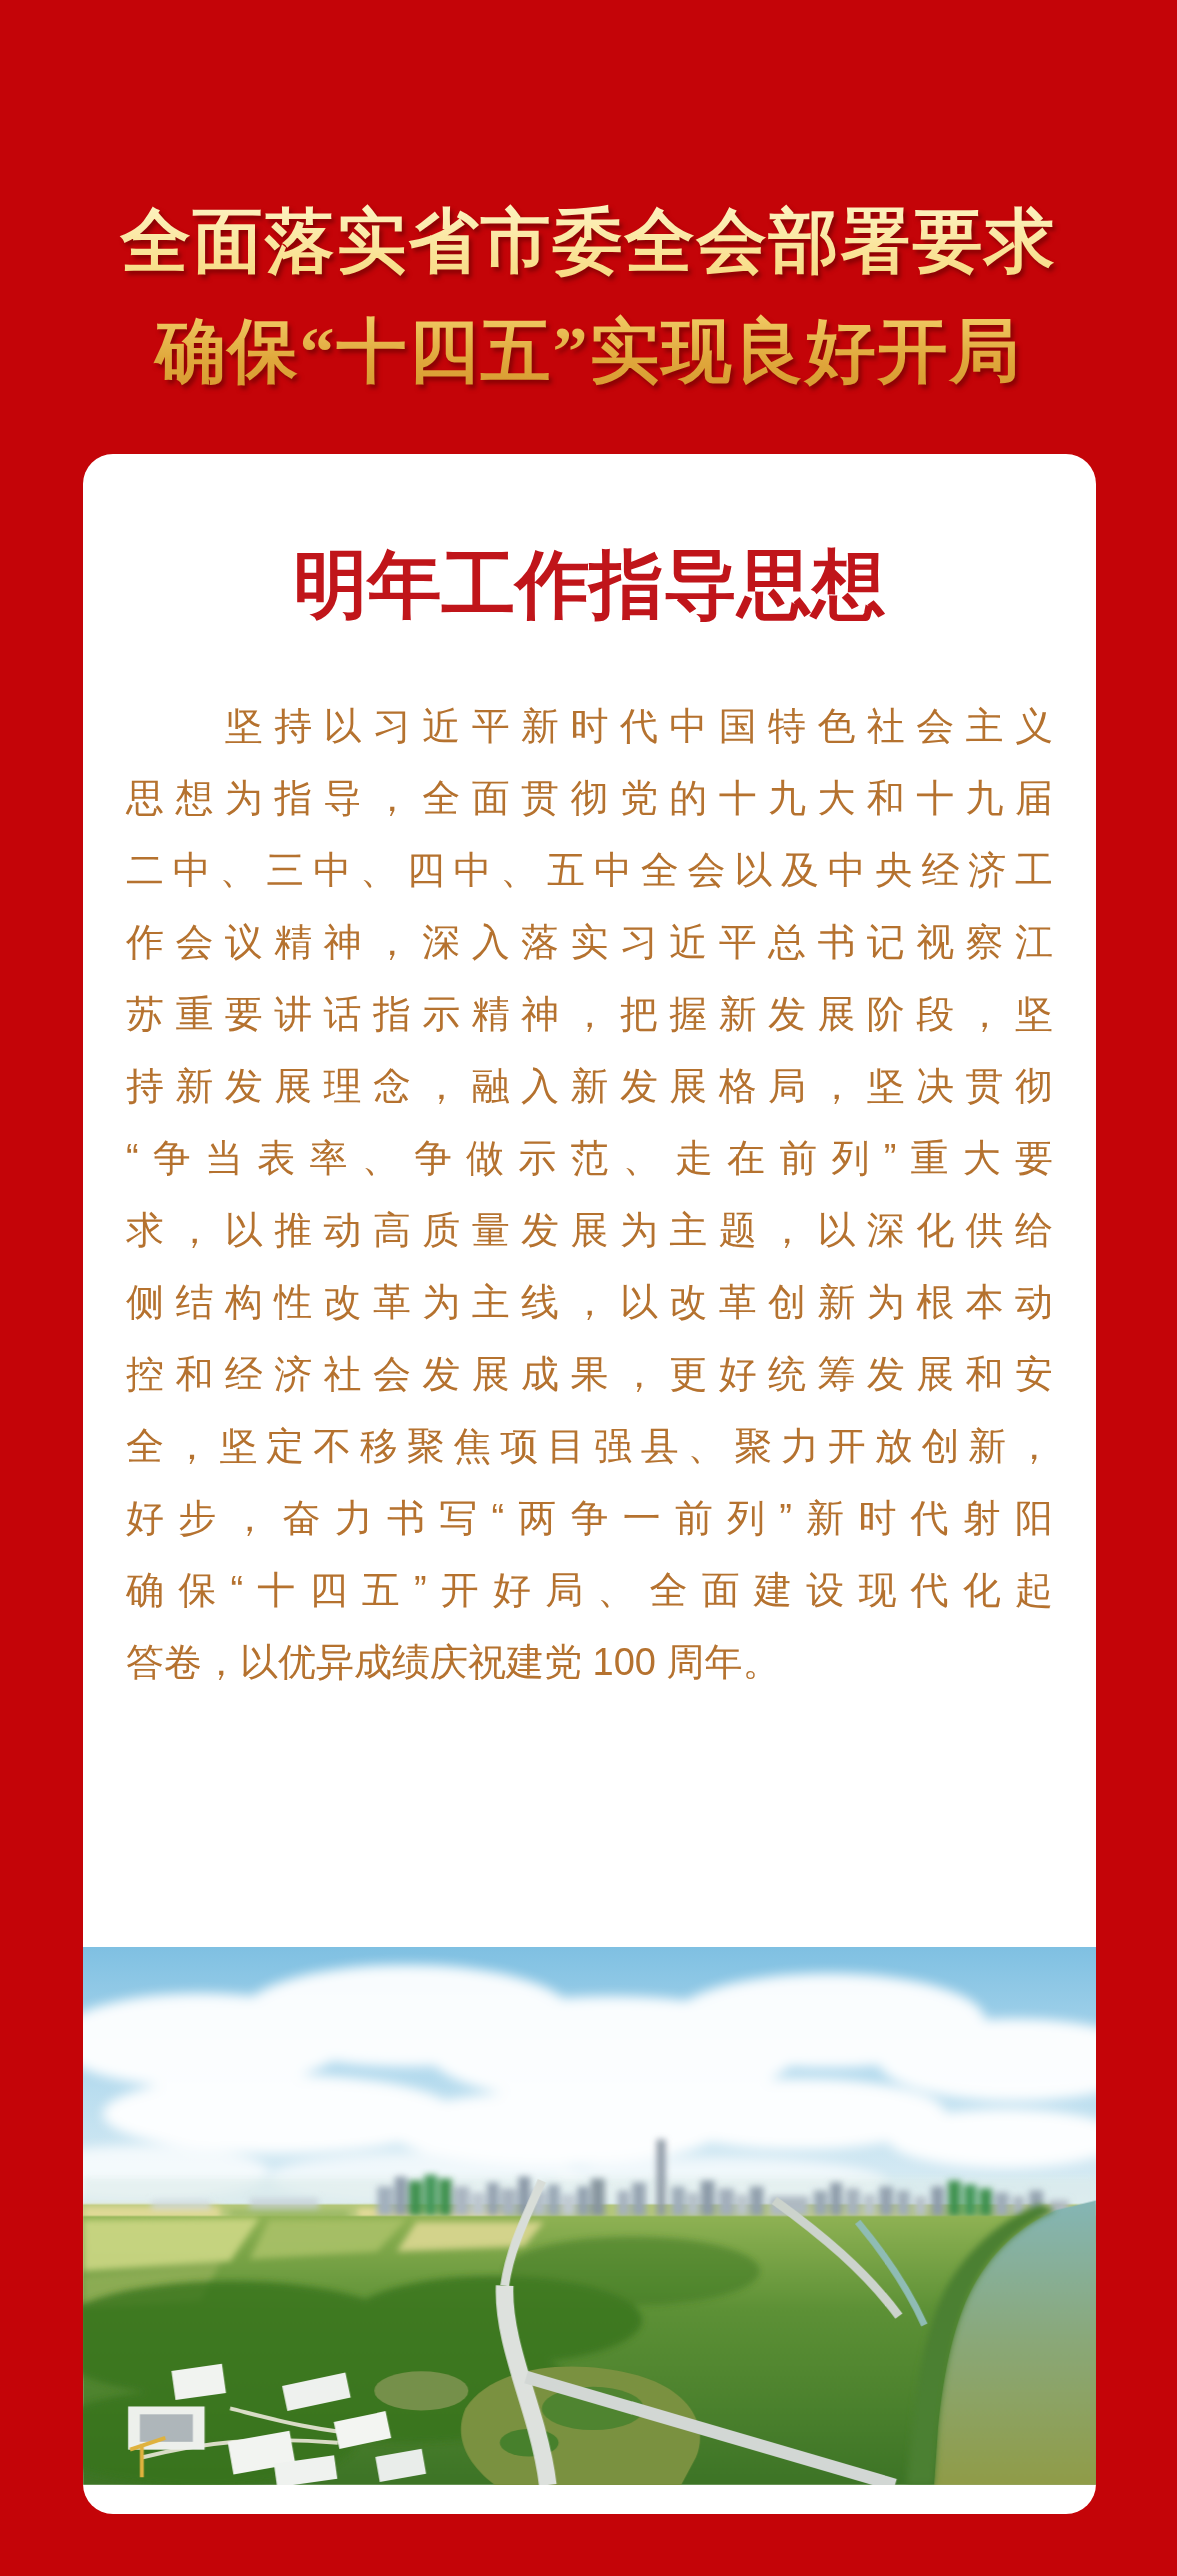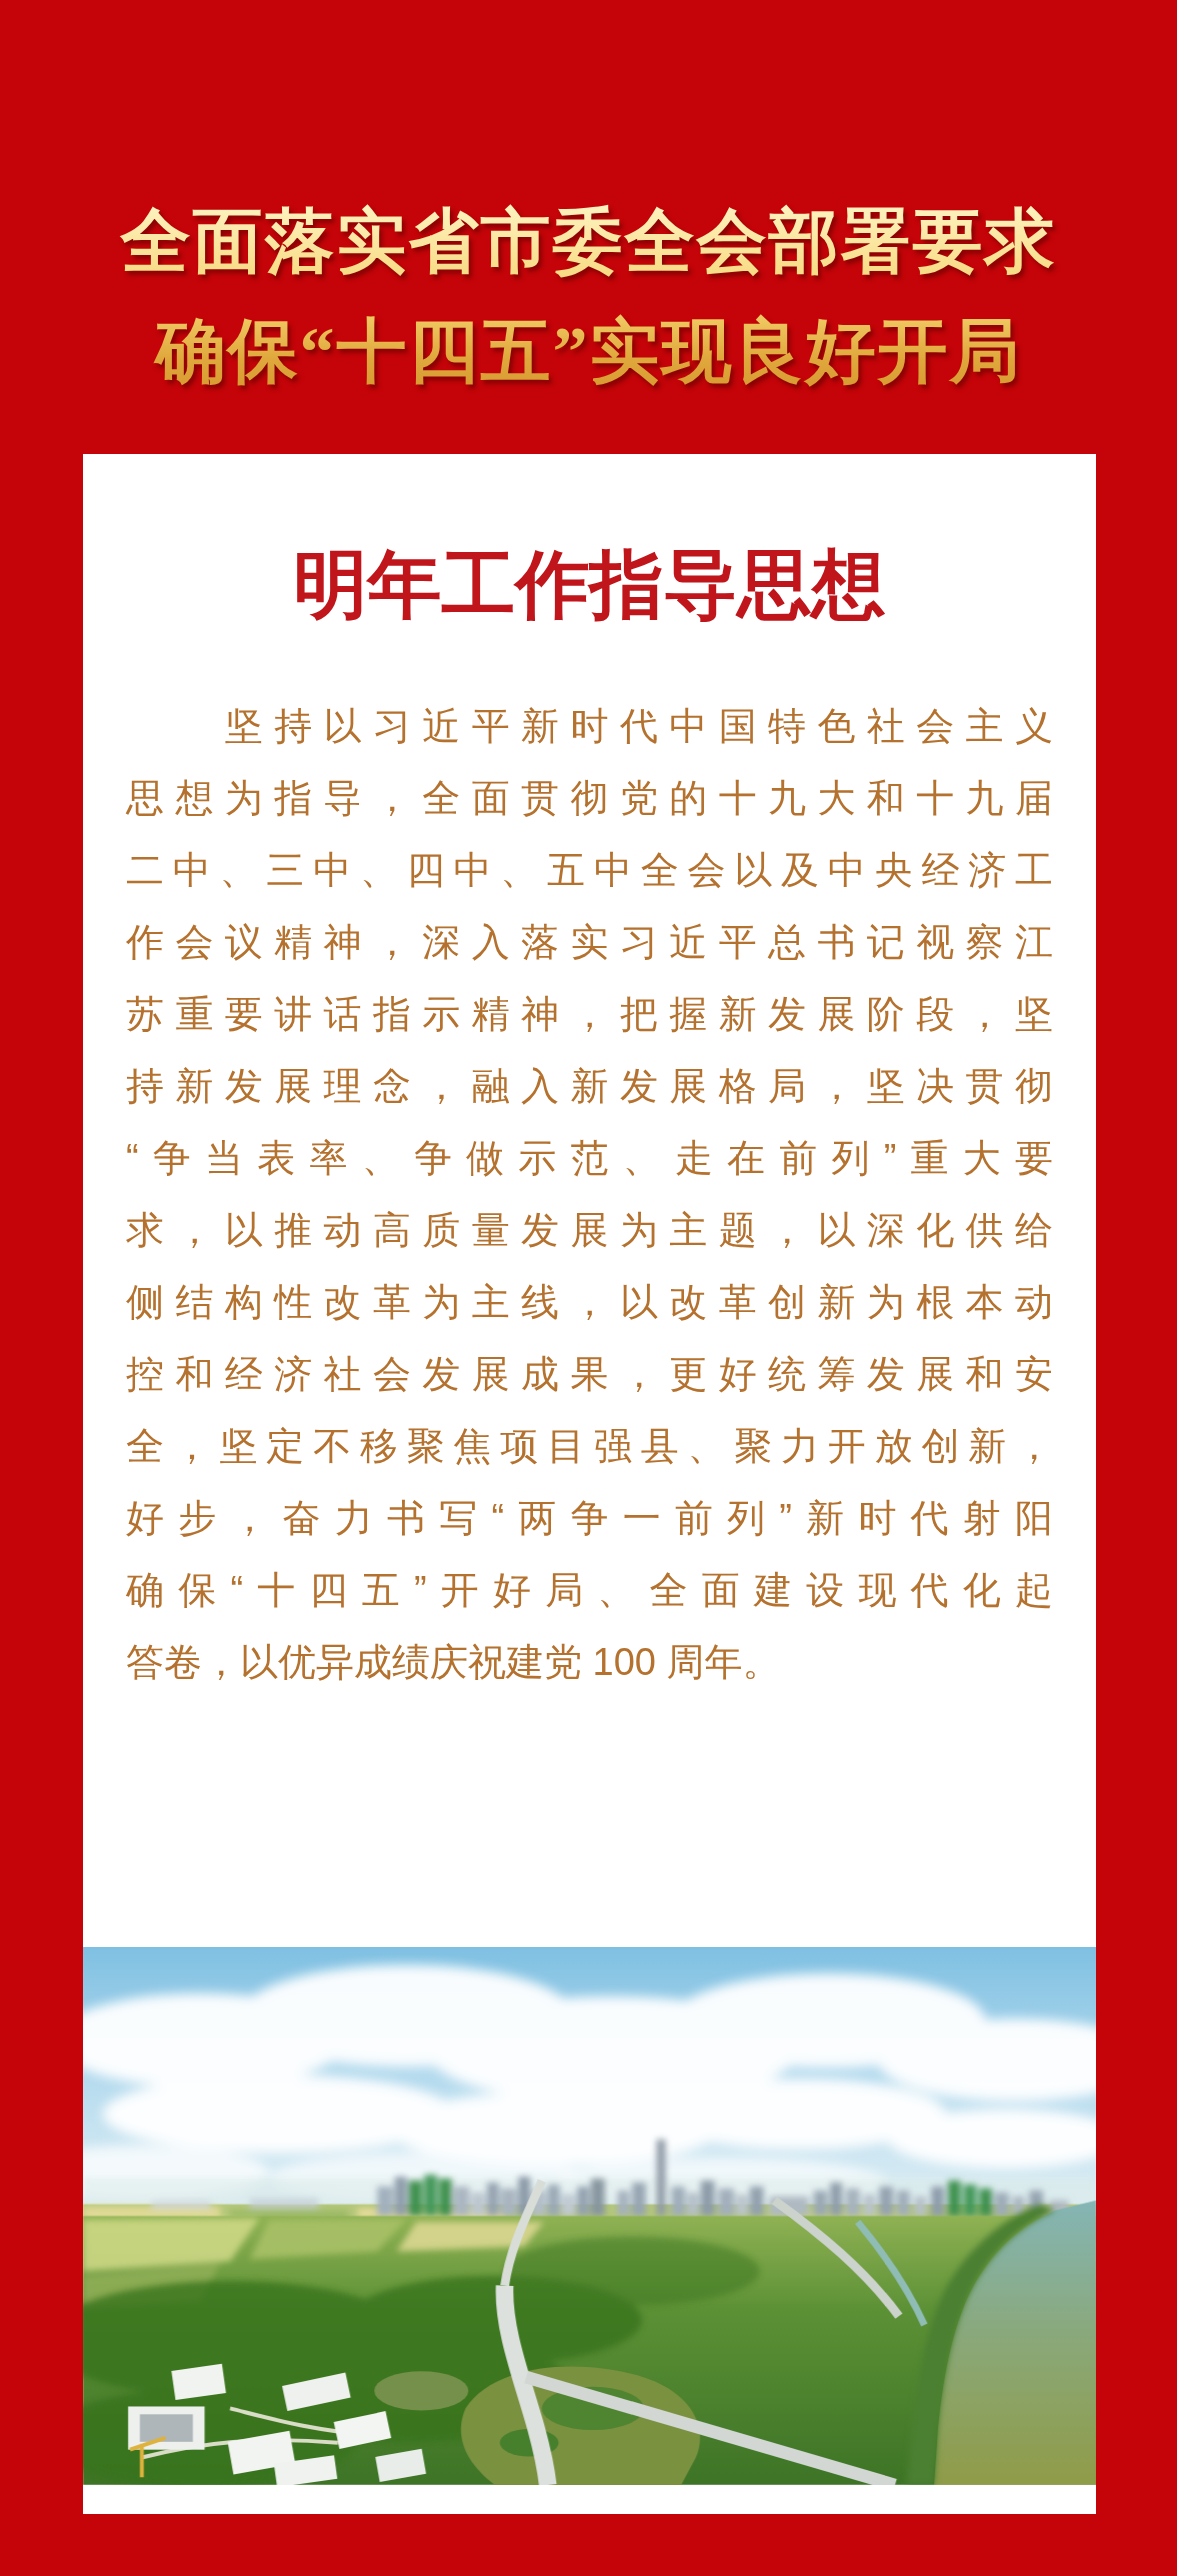--- a/index.html
+++ b/index.html
@@ -28,20 +28,21 @@
     color: transparent;
     filter: drop-shadow(3.9px 4.9px 2px rgba(90, 0, 0, 0.55));
   }
   .card {
     position: absolute;
     left: 83px;
     top: 454px;
     width: 1013px;
     height: 2060px;
     background: #ffffff;
+    border-radius: 30px;
   }
   .card-heading {
     position: absolute;
     top: 82px;
     left: 0;
     width: 100%;
     text-align: center;
     font-family: "Liberation Serif", "DejaVu Serif", serif;
     font-weight: 700;
     font-size: 74px;

